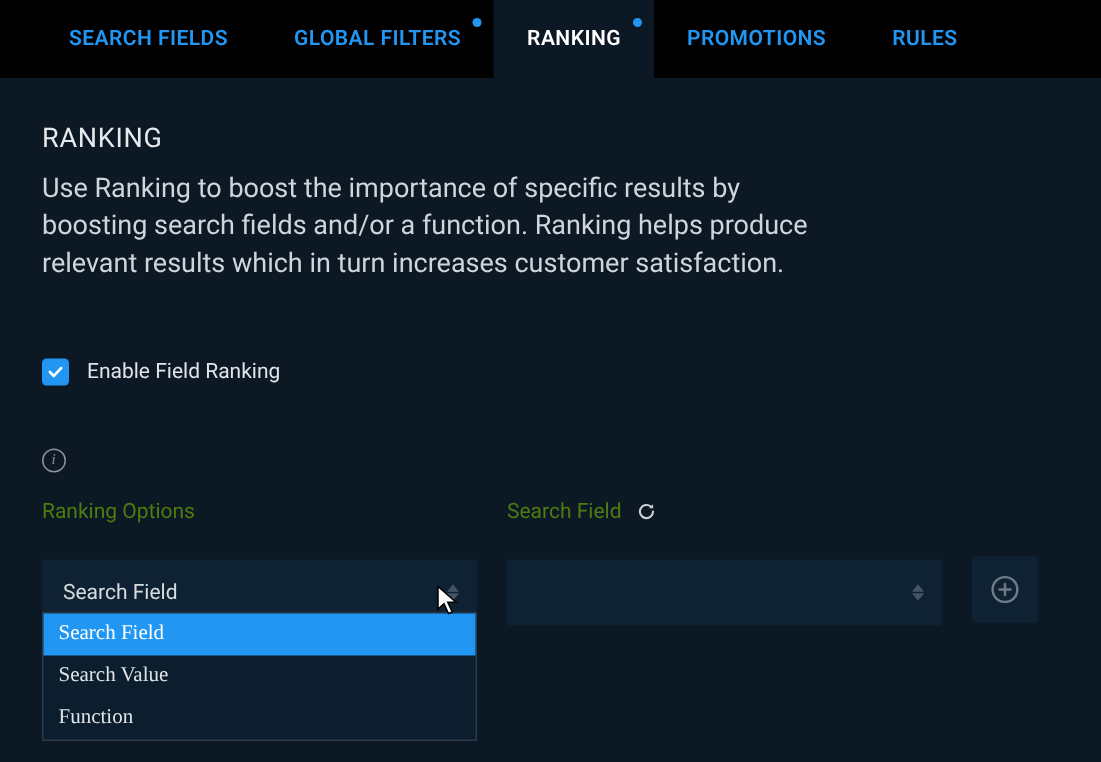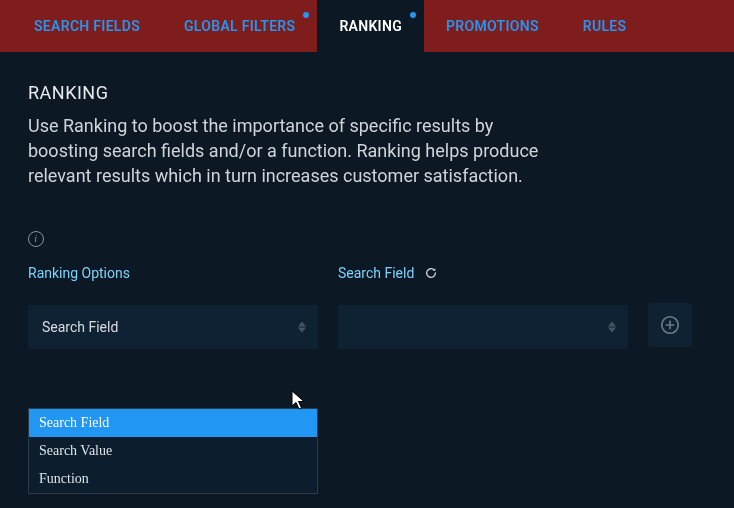--- a/index.html
+++ b/index.html
@@ -7,22 +7,22 @@
     width: 734px; height: 508px;
     background: #0c1824;
     font-family: -apple-system, BlinkMacSystemFont, "Segoe UI", Roboto, Helvetica, Arial, sans-serif;
     color: #d7dce0;
     overflow: hidden;
   }
   .tabs {
     display: flex;
     align-items: center;
     height: 52px;
-    padding: 0 12px;
-    background: #7f1d1d;
+    padding: 0 24px;
+    background: #000000;
   }
   .tab {
     position: relative;
     padding: 0 22px;
     height: 52px;
     display: flex;
     align-items: center;
     font-size: 14px;
     font-weight: 600;
     letter-spacing: 0.3px;
@@ -99,21 +99,21 @@
   .fields-row {
     margin-top: 18px;
     display: flex;
     gap: 20px;
     align-items: flex-start;
   }
   .field-col { flex: 0 0 290px; }
   .field-col.small { flex: 0 0 290px; }
   .field-label {
     font-size: 14px;
-    color: #7dd3fc;
+    color: #4d7c0f;
     margin-bottom: 24px;
     display: flex;
     align-items: center;
     gap: 10px;
   }
   .select {
     position: relative;
     background: #0f2234;
     height: 44px;
     border-radius: 2px;
@@ -204,20 +204,28 @@
   </div>
   <div class="tab">
     <span>RULES</span>
   </div>
 </div>
 
 <div class="section">
   <div class="heading">RANKING</div>
   <div class="desc">Use Ranking to boost the importance of specific results by boosting search fields and/or a function. Ranking helps produce relevant results which in turn increases customer satisfaction.</div>
 
+  <div class="checkbox-row">
+    <div class="checkbox">
+      <svg viewBox="0 0 16 16">
+        <path d="M3 8 L6.5 11.5 L13 4.5" stroke="#fff" stroke-width="2.4" fill="none" stroke-linecap="round" stroke-linejoin="round"></path>
+      </svg>
+    </div>
+    <div class="checkbox-label">Enable Field Ranking</div>
+  </div>
 
   <div class="options-head">
     <span class="info-icon">
         <span>i</span>
       </span>
   </div>
 
   <div class="fields-row">
     <div class="field-col">
       <div class="field-label">Ranking Options</div>

